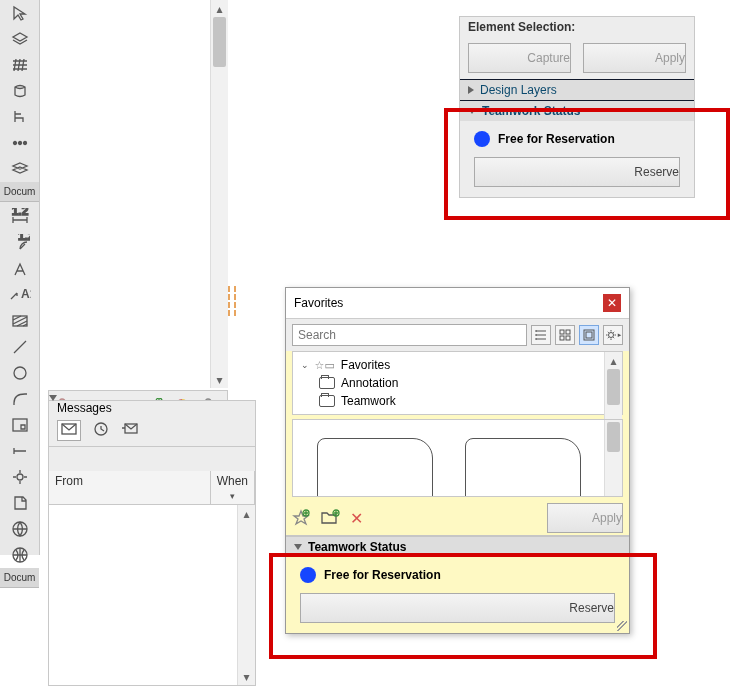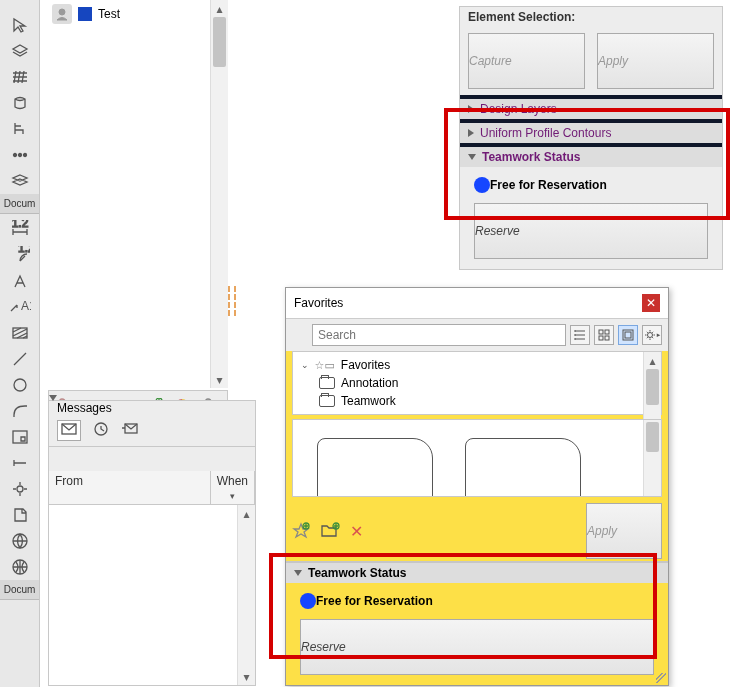--- a/index.html
+++ b/index.html
@@ -1,63 +1,63 @@
 <!DOCTYPE html>
 <html><head>
 <meta charset="utf-8">
 <style>
   * { box-sizing: border-box; margin: 0; padding: 0; font-family: "Segoe UI", Tahoma, sans-serif; font-size: 12px; }
   body { background: #fff; width: 754px; height: 687px; position: relative; overflow: hidden; }
-  .toolbar-vert { position: absolute; left: 0; top: 0; width: 40px; height: 687px; background: #e8e8e8; border-right: 1px solid #c8c8c8; padding-top: 12px; }
-  .toolbar-vert .tool { width: 36px; height: 26px; margin: 0 auto; display: flex; align-items: center; justify-content: center; color: #555; }
+  .toolbar-vert { position: absolute; left: 0; top: 0; width: 40px; height: 555px; background: #e8e8e8; border-right: 1px solid #c8c8c8; padding-top: 0; }
+  .toolbar-vert .tool { width: 36px; height: 26px; margin: 0 auto; display: flex; align-items: center; justify-content: center; color: #555; font-weight: bold; }
   .toolbar-vert .label { font-size: 10px; text-align: center; color: #333; padding: 4px 0; background: #d8d8d8; border-bottom: 1px solid #bbb; margin-bottom: 2px;}
   .tool svg { stroke: #555; fill: none; stroke-width: 1.3; }
 
   .userlist { position: absolute; left: 48px; top: 0; width: 180px; height: 388px; background: #fff;}
   .user-row { display: flex; align-items: center; gap:6px; padding: 4px 4px; }
   .avatar { width: 20px; height: 20px; background: #ddd; border-radius: 3px; display:flex; align-items:center; justify-content:center;}
   .colorbox { width: 14px; height: 14px; background: #1646bf; }
   .scroll { position:absolute; right:0; top:0; width:18px; height:100%; background:#f1f1f1; border-left:1px solid #ddd;}
   .scroll .thumb { position:absolute; left:2px; right:2px; background:#c4c4c4; border-radius:2px;}
   .scroll .arrow { position:absolute; left:0; right:0; height:17px; display:flex; align-items:center; justify-content:center; color:#666;}
 
   .drag-indicator { position:absolute; left:228px; top:286px; width:8px; height:30px; border-left:2px dashed #e8a55f; border-right:2px dashed #e8a55f;}
-  .button { background:linear-gradient(#f4f4f4,#e4e4e4); border:1px solid #aaa; color:#444; text-align:left; padding:20px 0; cursor:pointer;font-style:italic;}
+  .button { background:linear-gradient(#f4f4f4,#e4e4e4); border:1px solid #aaa; color:#444; text-align:right; padding:7px 0; cursor:pointer;}
   .button.disabled { color:#999; }
 
   
-  .rpanel { position:absolute; left:459px; top:6px; width:264px; background:#ededed; border:1px solid #c8c8c8;}
-  .rpanel .sect { border-top:4px solid #0f172a; background:#ddd; padding:3px 8px; display:flex; align-items:center; gap:6px; color:#701a75;}
+  .rpanel { position:absolute; left:459px; top:16px; width:236px; background:#ededed; border:1px solid #c8c8c8;}
+  .rpanel .sect { border-top:1px solid #0f172a; background:#ddd; padding:3px 8px; display:flex; align-items:center; gap:6px; color:#0c4a6e;}
   .rpanel .sect.plain { background:#ededed; border:none; font-weight:bold; color:#333;}
   .rpanel .btnrow { display:flex; gap:12px; padding:6px 8px;}
   .rpanel .btnrow .button { flex:1;}
   .statusdot { width:16px; height:16px; border-radius:50%; background:#1646ff; }
   .tw-body { padding:10px 14px;}
-  .tw-body .row { display:flex; align-items:center; margin-bottom:10px;}
+  .tw-body .row { display:flex; align-items:center; gap:8px; margin-bottom:10px;}
   .triangle { width:0;height:0;border-left:4px solid transparent;border-right:4px solid transparent;border-top:6px solid #666;}
   .triangle.right { border-top:4px solid transparent; border-bottom:4px solid transparent; border-left:6px solid #666; border-right:none;}
 
   .redbox { position:absolute; border:4px solid #d40000;}
 
   
   .actstrip { position:absolute; left:48px; top:390px; width:180px; height:34px; background:#ededed; border:1px solid #c8c8c8; display:flex; align-items:center; justify-content:space-between; padding:0 6px;}
   .actstrip .right { display:flex; gap:10px; align-items:center;}
   .msgpanel { position:absolute; left:48px; top:400px; width:208px; background:#ededed; border:1px solid #c8c8c8;}
   .msgpanel .iconrow { padding:5px 8px; display:flex; gap:12px; align-items:center; border-bottom:1px solid #c8c8c8;}
   .msgpanel .cols { display:flex; border-bottom:1px solid #c8c8c8; background:#f4f4f4;margin-top:24px;}
   .msgpanel .cols div { padding:3px 6px; border-right:1px solid #c8c8c8; color:#333;}
   .msgpanel .cols div:first-child { flex:1;}
   .msgpanel .listarea { height:180px; background:#fff;}
 
   
-  .fav { position:absolute; left:285px; top:287px; width:384px; background:#fde047; border:1px solid #999; box-shadow:2px 2px 6px rgba(0,0,0,.25);}
+  .fav { position:absolute; left:285px; top:287px; width:345px; background:#fef9c3; border:1px solid #999; box-shadow:2px 2px 6px rgba(0,0,0,.25);}
   .fav .titlebar { background:#fff; padding:6px 8px; display:flex; justify-content:space-between; align-items:center; border-bottom:1px solid #ccc;}
   .fav .closebtn { width:18px; height:18px; background:#c9302c; color:#fff; display:flex; align-items:center; justify-content:center; font-size:11px;}
   .fav .searchrow { padding:5px 6px; display:flex; gap:4px; align-items:center; background:#ededed;}
-  .fav .searchrow input { flex:1; border:1px solid #aaa; padding:3px 5px; background:#fff;margin-left:20px;}
+  .fav .searchrow input { flex:1; border:1px solid #aaa; padding:3px 5px; background:#fff;}
   .fav .viewbtn { width:20px; height:20px; border:1px solid #aaa; background:#f4f4f4; display:flex; align-items:center; justify-content:center;}
   .fav .viewbtn.active { background:#d0e4ff; border-color:#7aa7e0;}
   .fav .tree { background:#fff; border:1px solid #c8c8c8; margin:0 6px; position:relative; padding:4px 0;}
   .fav .tree .titem { display:flex; align-items:center; gap:6px; padding:2px 8px;}
   .fav .tree .titem.indent { padding-left:26px;}
   .fav .preview { margin:4px 6px; background:#fff; border:1px solid #c8c8c8; height:78px; position:relative; overflow:hidden;}
   .fav .toolrow { padding:2px 6px; display:flex; justify-content:space-between; align-items:center;}
   .fav .toolrow .left { display:flex; gap:10px; align-items:center;}
   .foldericon { width:16px; height:12px; border:1.2px solid #555; border-radius:2px; position:relative;}
   .foldericon::before{content:"";position:absolute;left:1px;top:-3px;width:6px;height:3px;border:1.2px solid #555;border-bottom:none;border-radius:1px 1px 0 0;}
@@ -186,30 +186,20 @@
   <div class="tool">
       <svg width="18" height="18">
         <circle cx="9" cy="9" r="7"></circle>
         <path d="M2 9 L16 9 M5 4 Q9 9 5 14 M13 4 Q9 9 13 14 M9 2 L9 16"></path>
       </svg>
     </div>
   <div class="label">Docum</div>
 </div>
 
 <div class="userlist">
-  <div class="user-row">
-    <div class="avatar">
-        <svg width="14" height="14" stroke="#999" fill="#999">
-          <circle cx="7" cy="5" r="3"></circle>
-          <path d="M2 13 Q7 8 12 13 Z"></path>
-        </svg>
-      </div>
-    <div class="colorbox"></div>
-    <span>Test</span>
-  </div>
   <div class="scroll">
     <div class="arrow" style="top:0">▴</div>
     <div class="thumb" style="top:17px;height:50px;"></div>
     <div class="arrow" style="bottom:0">▾</div>
   </div>
 </div>
 
 <div class="drag-indicator"></div>
 
 <div class="actstrip">
@@ -275,24 +265,20 @@
 
 <div class="rpanel">
   <div class="sect plain" style="background:#ededed;border:none;">Element Selection:</div>
   <div class="btnrow">
     <div class="button disabled">Capture</div>
     <div class="button disabled">Apply</div>
   </div>
   <div class="sect">
       <span class="triangle right"></span>
       <span>Design Layers</span>
-    </div>
-  <div class="sect">
-      <span class="triangle right"></span>
-      <span>Uniform Profile Contours</span>
     </div>
   <div class="sect">
       <span class="triangle"></span>
       <b>Teamwork Status</b>
     </div>
   <div class="tw-body">
     <div class="row">
       <div class="statusdot"></div>
       <b>Free for Reservation</b>
     </div>

